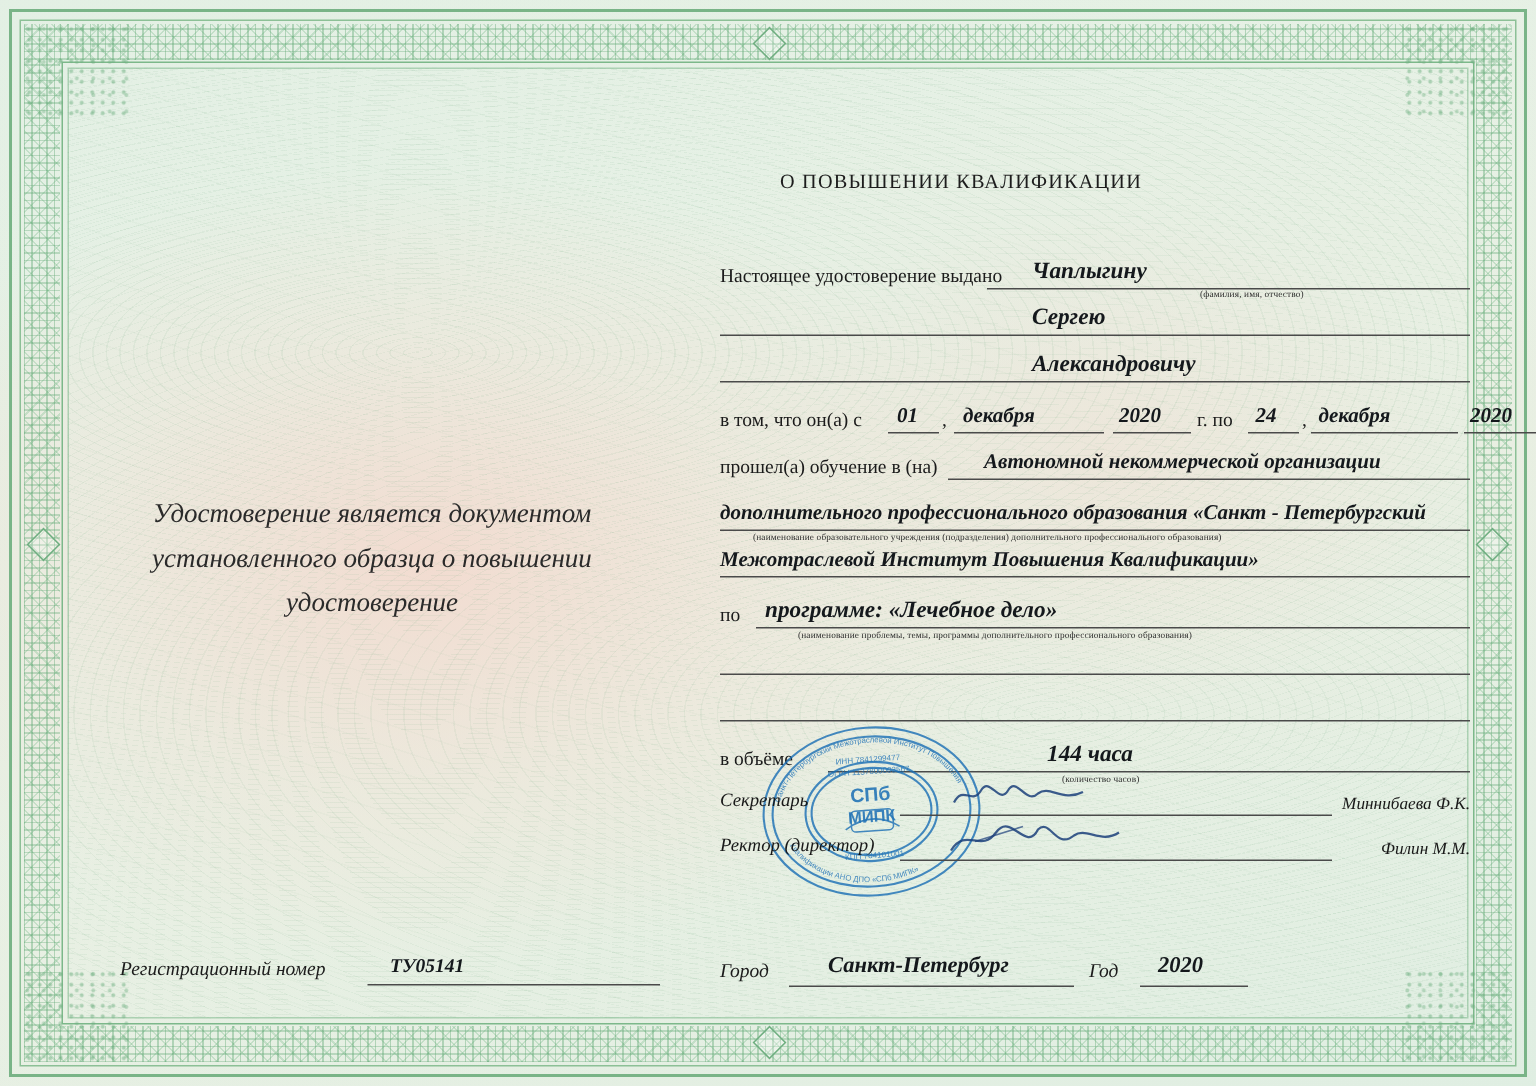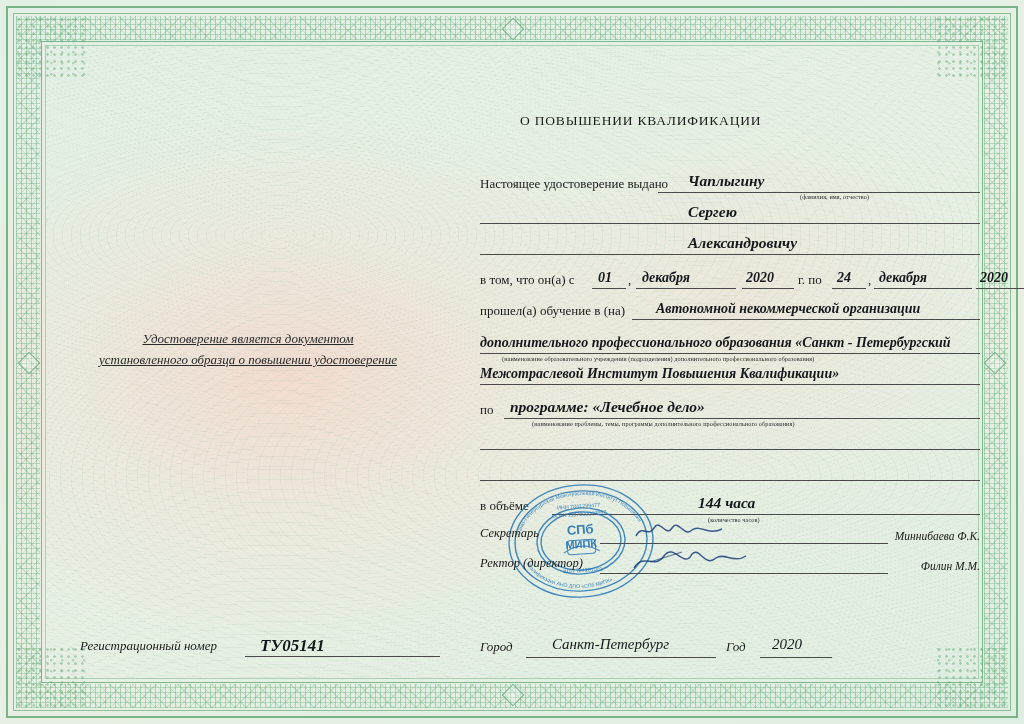--- a/index.html
+++ b/index.html
@@ -120,24 +120,23 @@
     font-size: 13.5px;
     letter-spacing: 0.8px;
     color: #1d1d1d;
   }
 
   .left-note {
     position: absolute;
     left: 38px; top: 278px; width: 320px;
     text-align: center;
     font-style: italic;
-    font-size: 13px;
+    font-size: 18px;
     line-height: 1.65;
     color: #2a2a2a;
-    text-decoration: underline;
   }
 
   .rows { position: absolute; left: 430px; top: 118px; width: 500px; }
 
   .row {
     position: relative;
     height: 31px;
   }
   .lbl {
     font-size: 13px;
@@ -180,25 +179,25 @@
   .sign-block { position: absolute; left: 430px; top: 470px; width: 500px; }
   .sig-row { position: relative; height: 30px; }
   .sig-label { position: absolute; left: 0; top: 6px; font-size: 12.5px; font-style: italic; color: #181818; }
   .sig-line { position: absolute; left: 120px; right: 92px; bottom: 6px; border-bottom: 1px solid #4a4a4a; }
   .sig-name { position: absolute; right: 0; bottom: 8px; font-size: 11.5px; font-style: italic; color: #181818; white-space: nowrap; }
   .scribble { position: absolute; left: 150px; bottom: 4px; }
 
   .reg-row { position: absolute; left: 30px; bottom: 38px; width: 360px; }
   .reg-label { position: absolute; left: 0; top: 2px; font-size: 13px; font-style: italic; color: #1b1b1b; }
   .reg-line { position: absolute; left: 165px; right: 0; top: 20px; border-bottom: 1px solid #4a4a4a; }
-  .reg-val { position: absolute; left: 180px; top: 0px; font-size: 17px; font-weight: bold; font-style: italic; color: #14181c; }
+  .reg-val { position: absolute; left: 180px; top: 0px; font-size: 13px; font-weight: bold; font-style: italic; color: #14181c; }
 
   .city-row { position: absolute; left: 430px; bottom: 38px; width: 500px; }
   .city-lbl { position: absolute; top: 3px; font-size: 13px; font-style: italic; color: #1b1b1b; }
-  .city-val { position: absolute; top: 0px; font-size: 15px; font-weight: normal; font-style: italic; color: #14181c; }
+  .city-val { position: absolute; top: 0px; font-size: 15px; font-weight: bold; font-style: italic; color: #14181c; }
   .city-line { position: absolute; top: 21px; border-bottom: 1px solid #4a4a4a; }
 </style>
 </head>
 <body>
 
 <div class="page">
 
   <div class="border-outer"></div>
   <div class="border-mid"></div>
   <div class="border-band"></div>

